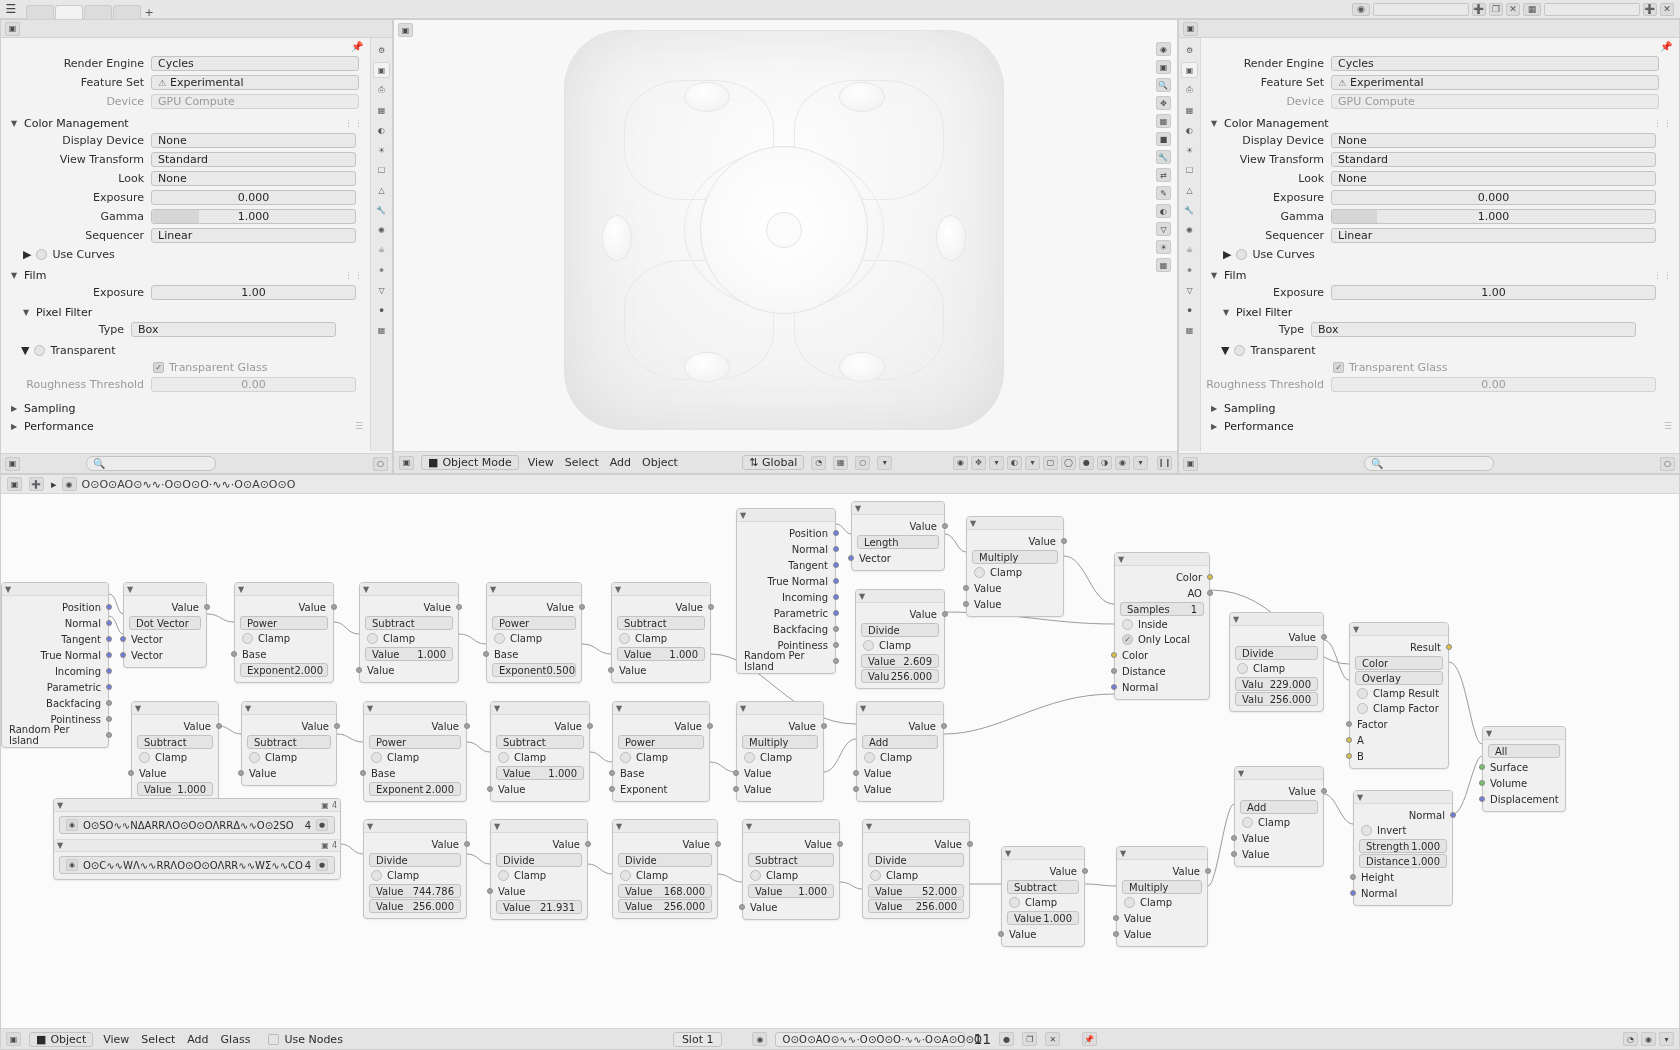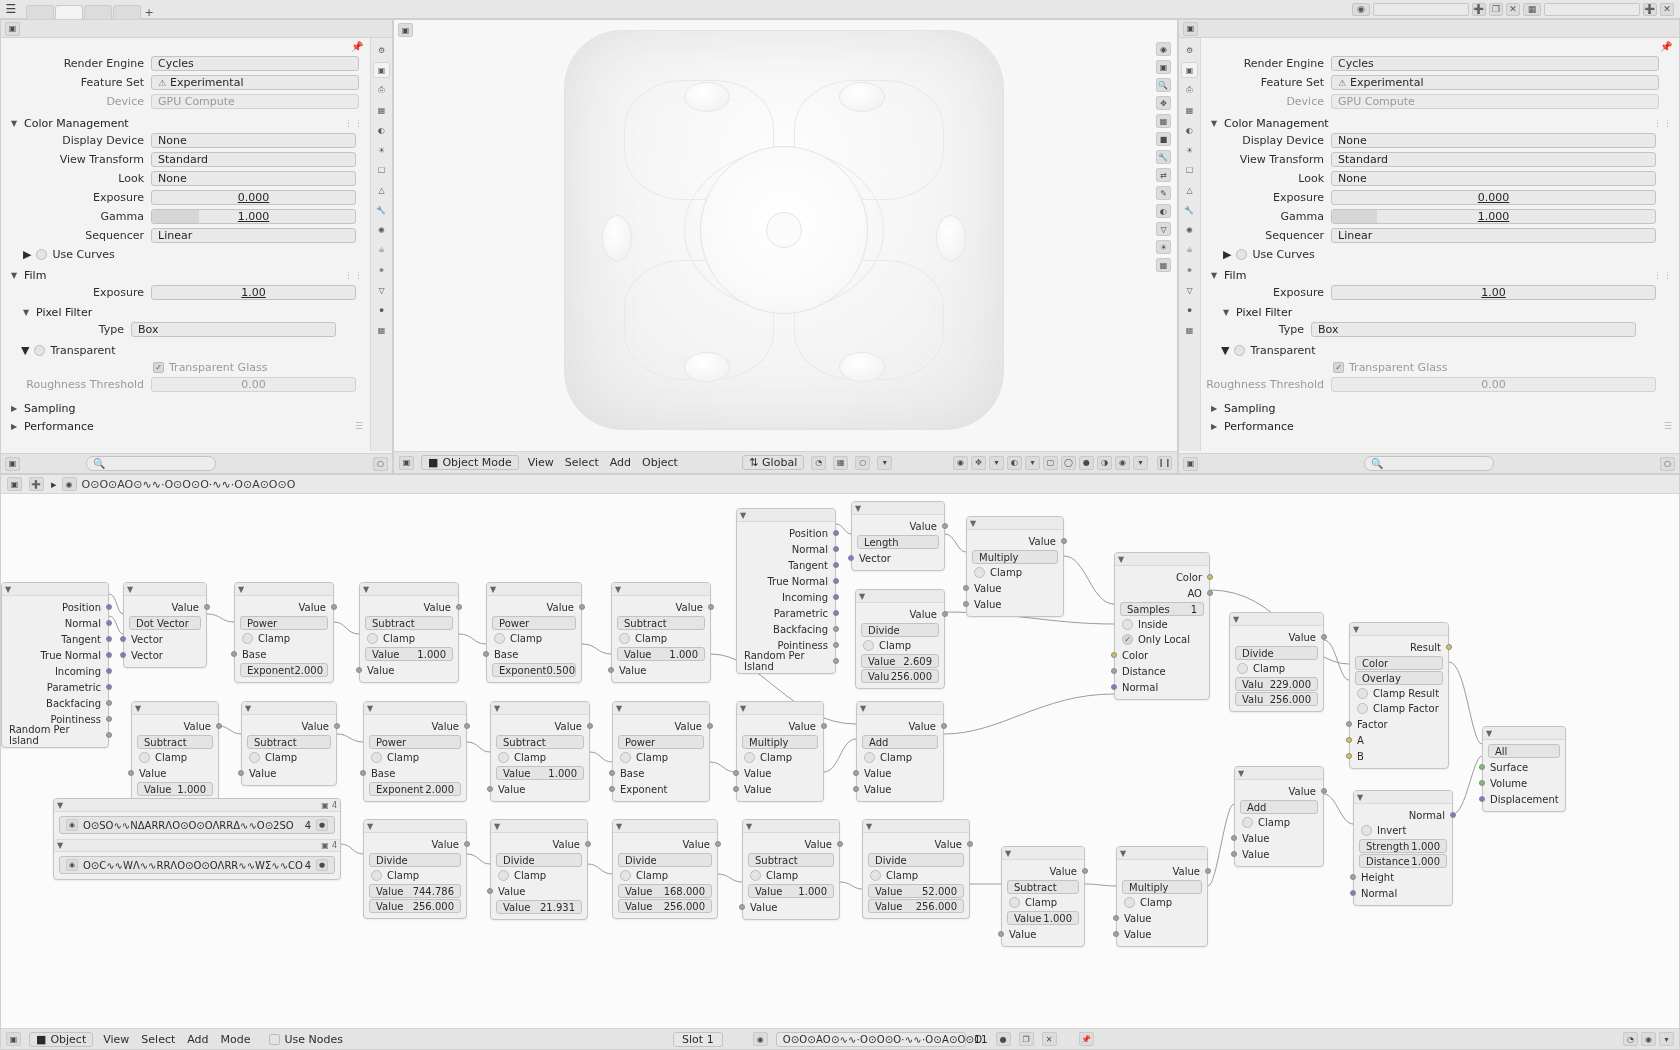--- a/index.html
+++ b/index.html
@@ -81,21 +81,21 @@
   .field {
     height: 15px; border: 1px solid #c3c3c3; background: #e9e9e9; border-radius: 3px;
     display: flex; align-items: center; padding: 0 6px; font-size: 11px; color: #262626;
     position: relative; overflow: hidden;
   }
   .field.dim { color: #9a9a9a; background: #ebebeb; border-color: #d2d2d2; }
   .field.center { justify-content: center; }
   .field .warn { margin-right: 4px; font-size: 9px; color: #6b6b6b; }
   .slider { position: relative; }
   .slider .fill { position: absolute; left: 0; top: 0; bottom: 0; background: #d6d6d6; }
-  .slider .val { position: relative; width: 100%; text-align: center; text-decoration: underline; }
+  .slider .val { position: relative; width: 100%; text-align: center; }
 
   .sect { display: flex; align-items: center; height: 18px; gap: 5px; }
   .sect .tri { font-size: 8px; color: #555; width: 10px; text-align: center; }
   .sect .nm { font-size: 11px; color: #222; }
   .sect-dots { margin-left: auto; color: #b4b4b4; letter-spacing: 1px; font-size: 9px; padding-right: 6px; }
 
   .checkrow { display: flex; align-items: center; height: 17px; gap: 5px; }
   .cbox {
     width: 11px; height: 11px; border: 1px solid #bcbcbc; border-radius: 50%;
     background: #e4e4e4;
@@ -1164,29 +1164,29 @@
 
     <div class="ne-footer">
       <div class="icon-btn">▣</div>
       <div class="mode-chip">
         <span>■</span>
         <span>Object</span>
       </div>
       <span class="menu-item">View</span>
       <span class="menu-item">Select</span>
       <span class="menu-item">Add</span>
-      <span class="menu-item">Mode</span>
+      <span class="menu-item">Glass</span>
       <div class="ncheck" style="padding-left:8px">
         <span class="cbox sq"></span>
         <span style="font-size:11px">Use Nodes</span>
       </div>
       <div class="slot-chip" style="margin-left:315px">Slot 1</div>
       <div class="icon-btn" style="margin-left:22px">◉</div>
       <div class="name-field" style="width:190px">O⊙O⊙AO⊙∿∿·O⊙O⊙O·∿∿·O⊙A⊙O⊙O</div>
-      <span style="font-size:11px">11</span>
+      <span style="font-size:14px">11</span>
       <div class="icon-btn">●</div>
       <div class="icon-btn">❐</div>
       <div class="icon-btn">✕</div>
       <div class="icon-btn" style="margin-left:14px">📌</div>
       <div style="margin-left:auto; display:flex; gap:3px;">
         <div class="icon-btn">◔</div>
         <div class="icon-btn">◉</div>
         <div class="icon-btn">▾</div>
       </div>
     </div>

